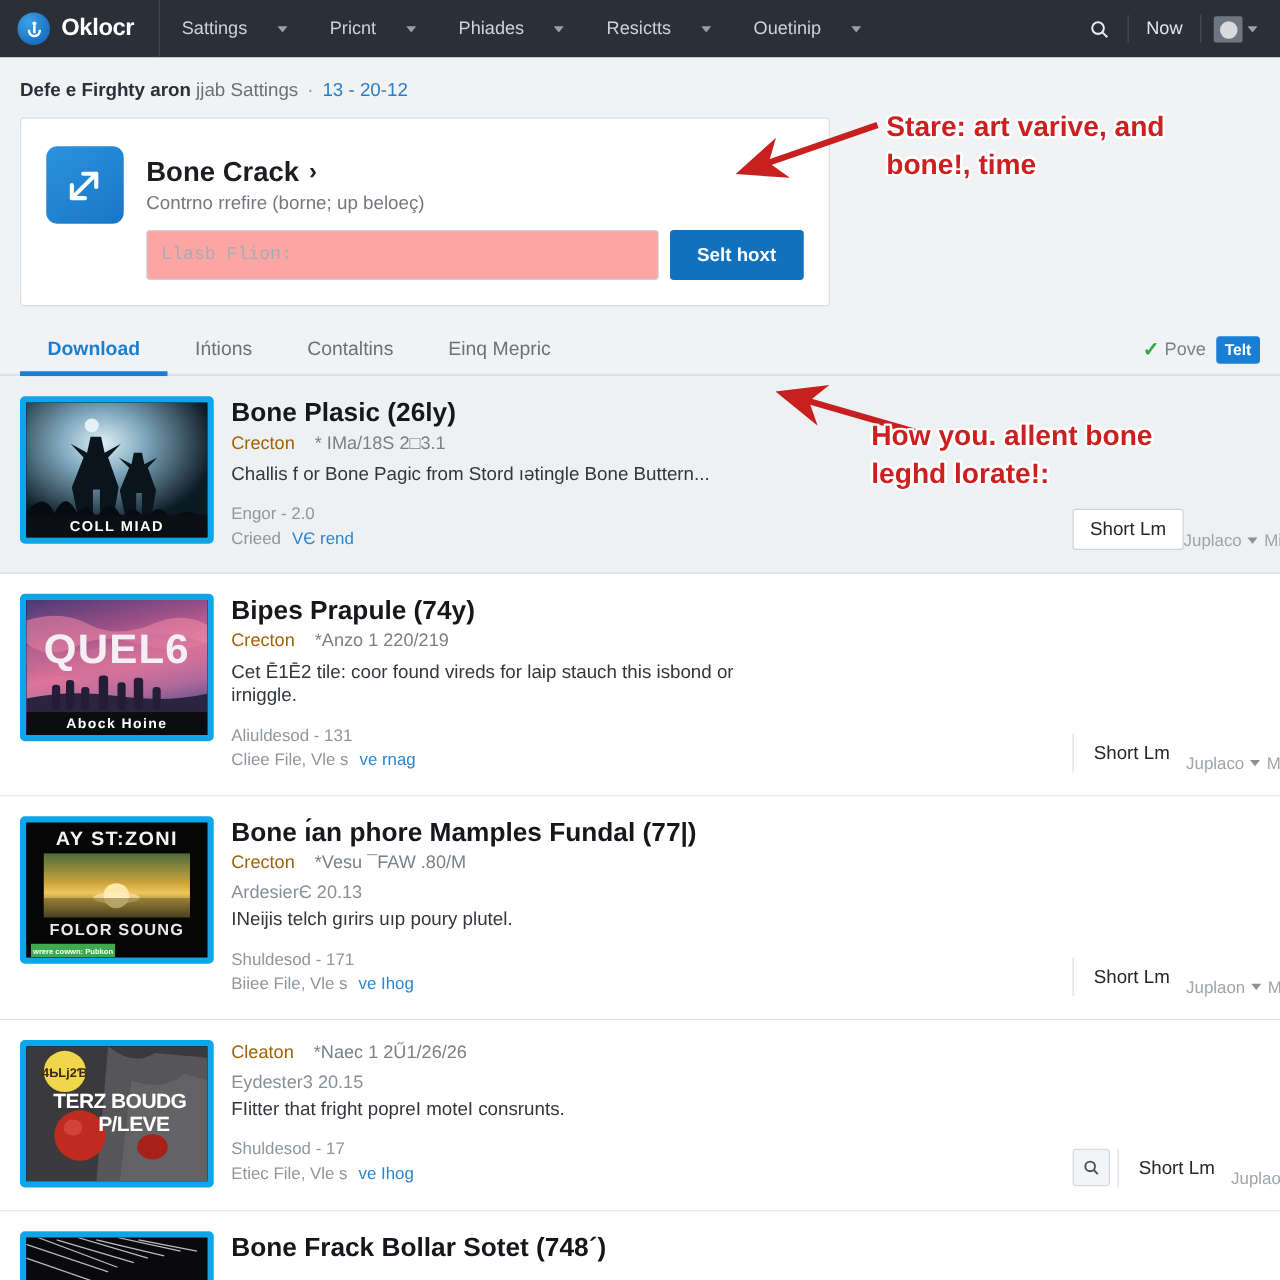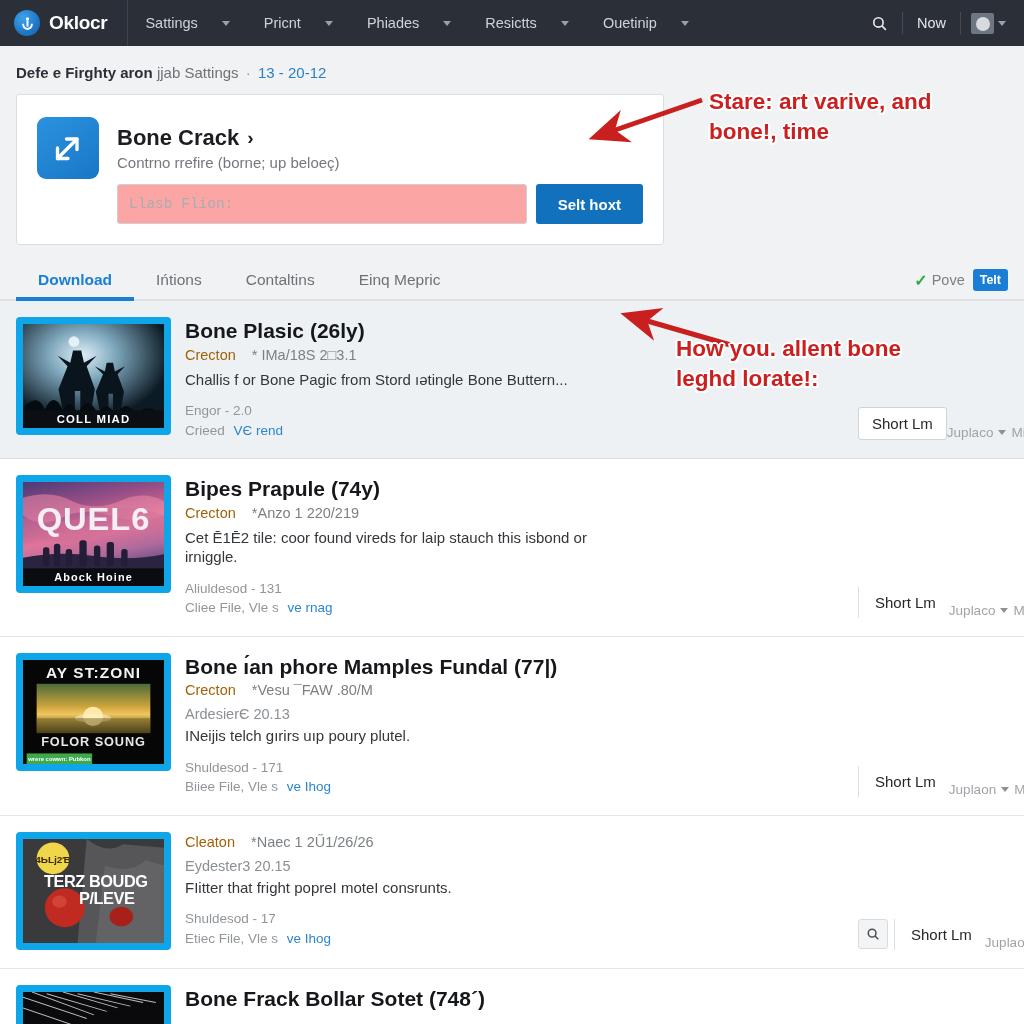--- a/index.html
+++ b/index.html
@@ -228,21 +228,21 @@
   }
   .row.highlight { background: #eef1f3; border-bottom: 1px solid #dadde0; }
 
   .thumb {
     width: 155px; height: 118px;
     flex: 0 0 auto;
     border-radius: 4px;
     overflow: hidden;
     background: #111;
     position: relative;
-    border: 7px solid #0ea5e9;
+    border: 5px solid #0ea5e9;
     cursor: pointer;
   }
   .thumb svg { display: block; width: 100%; height: 100%; }
 
   .row-body { flex: 1; min-width: 0; padding-top: 2px; }
   .row-title {
     font-size: 21px; font-weight: bold; color: #15171a;
     line-height: 1.12; margin-bottom: 4px; cursor: pointer;
   }
   .row-meta { font-size: 14.5px; margin-bottom: 7px; }
@@ -662,16 +662,16 @@
 bone!, time</div>
 
   <svg class="arrow-svg" style="left:612px; top:258px; width:130px; height:60px;">
     <defs>
       <marker id="ah2" markerWidth="8" markerHeight="8" refX="6" refY="4" orient="auto">
         <path d="M8 4 L0 0.6 L2.4 4 L0 7.4 Z" fill="#c81f1f"></path>
       </marker>
     </defs>
     <line x1="122" y1="42" x2="18" y2="12" stroke="#c81f1f" stroke-width="5" marker-end="url(#ah2)"></line>
   </svg>
-  <div class="anno" style="left:676px; top:288px;">How you. allent bone
+  <div class="anno" style="left:697px; top:288px;">How you. allent bone
 leɡhd lorate!:</div>
 
 </div>
 
 </body></html>

